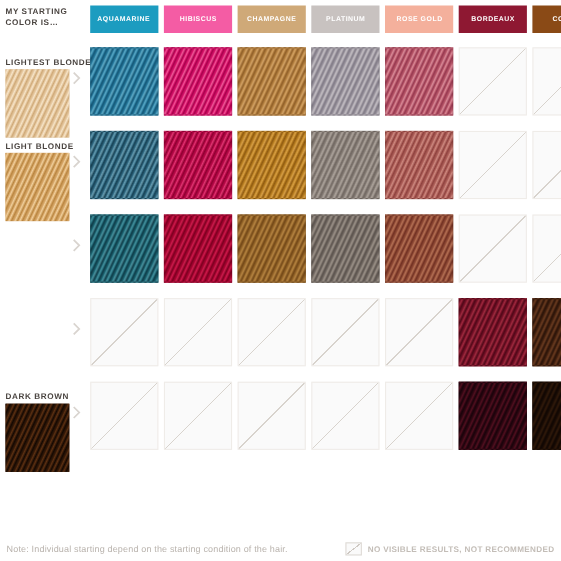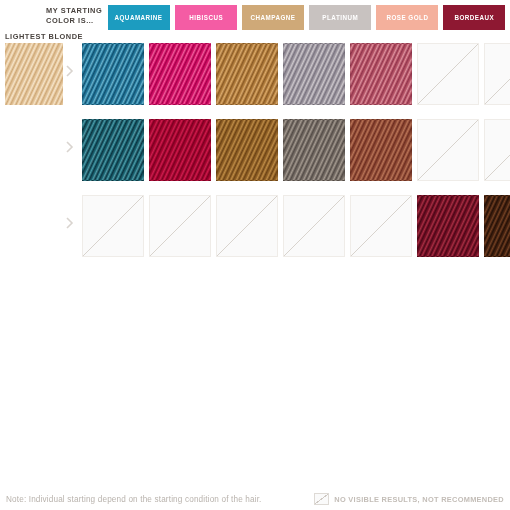--- a/index.html
+++ b/index.html
@@ -28,37 +28,37 @@
   }
   .rowlabel{
     font-size:7.4px;
     font-weight:bold;
     letter-spacing:.55px;
     color:#4a4440;
     text-transform:uppercase;
     height:11px;
     line-height:11px;
     white-space:nowrap;
+    margin-top:20px;
   }
 
   
   .header-row{
     position:absolute;
     left:0;top:0;
     width:510px;height:36px;
     display:flex;
     align-items:flex-start;
   }
   .header-left{
     width:82px;
     flex:0 0 82px;
-    padding-left:20px;
+    padding-left:5px;
     padding-top:6px;
     box-sizing:border-box;
-    margin-left:26px;
   }
   .header-cols{
     flex:1 1 auto;
     display:flex;
     gap:5px;
     padding-top:5px;
   }
   .shade-chip{
     width:62px;
     flex:0 0 62px;
@@ -233,20 +233,40 @@
           <div class="cell filled" style="background-color:#2a7fa4;background-image:repeating-linear-gradient(115deg,#10506e 0px,#2a7fa4 1px,#67b2cc 2px,#2a7fa4 3px,#10506e 4px,#2a7fa4 6px,#67b2cc 7px,#10506e 9px),repeating-linear-gradient(112deg,rgba(255,255,255,0) 0px, rgba(255,255,255,.16) 5px, rgba(0,0,0,.18) 11px, rgba(255,255,255,0) 17px);"></div>
           <div class="cell filled" style="background-color:#d9136b;background-image:repeating-linear-gradient(115deg,#a5004a 0px,#d9136b 1px,#f25a9a 2px,#d9136b 3px,#a5004a 4px,#d9136b 6px,#f25a9a 7px,#a5004a 9px),repeating-linear-gradient(112deg,rgba(255,255,255,0) 0px, rgba(255,255,255,.16) 5px, rgba(0,0,0,.18) 11px, rgba(255,255,255,0) 17px);"></div>
           <div class="cell filled" style="background-color:#b98442;background-image:repeating-linear-gradient(115deg,#8a5a25 0px,#b98442 1px,#d9a96c 2px,#b98442 3px,#8a5a25 4px,#b98442 6px,#d9a96c 7px,#8a5a25 9px),repeating-linear-gradient(112deg,rgba(255,255,255,0) 0px, rgba(255,255,255,.16) 5px, rgba(0,0,0,.18) 11px, rgba(255,255,255,0) 17px);"></div>
           <div class="cell filled" style="background-color:#a39da6;background-image:repeating-linear-gradient(115deg,#7a7480 0px,#a39da6 1px,#ccc7cb 2px,#a39da6 3px,#7a7480 4px,#a39da6 6px,#ccc7cb 7px,#7a7480 9px),repeating-linear-gradient(112deg,rgba(255,255,255,0) 0px, rgba(255,255,255,.16) 5px, rgba(0,0,0,.18) 11px, rgba(255,255,255,0) 17px);"></div>
           <div class="cell filled" style="background-color:#bc5a6c;background-image:repeating-linear-gradient(115deg,#93354d 0px,#bc5a6c 1px,#dd8f9c 2px,#bc5a6c 3px,#93354d 4px,#bc5a6c 6px,#dd8f9c 7px,#93354d 9px),repeating-linear-gradient(112deg,rgba(255,255,255,0) 0px, rgba(255,255,255,.16) 5px, rgba(0,0,0,.18) 11px, rgba(255,255,255,0) 17px);"></div>
           <div class="cell empty"></div>
           <div class="cell empty"></div>
         </div>
       </div>
       <div class="row">
+        <div class="label-wrap">
+          <div class="rowlabel">LIGHT BLONDE</div>
+          <div class="start-swatch" style="background-color:#d9a96b;background-image:repeating-linear-gradient(115deg,#b9853f 0px,#d9a96b 1px,#f0cf9c 2px,#d9a96b 3px,#b9853f 4px,#d9a96b 6px,#f0cf9c 7px,#b9853f 9px),repeating-linear-gradient(112deg,rgba(255,255,255,0) 0px, rgba(255,255,255,.16) 5px, rgba(0,0,0,.18) 11px, rgba(255,255,255,0) 17px);"></div>
+        </div>
+        <div class="chev">
+          <svg width="8" height="12" viewBox="0 0 8 12">
+            <path d="M1 1 L6 6 L1 11" fill="none" stroke="#d9d4cf" stroke-width="1.6"></path>
+          </svg>
+        </div>
+        <div class="cells">
+          <div class="cell filled" style="background-color:#35708a;background-image:repeating-linear-gradient(115deg,#123a4c 0px,#35708a 1px,#6fa3b6 2px,#35708a 3px,#123a4c 4px,#35708a 6px,#6fa3b6 7px,#123a4c 9px),repeating-linear-gradient(112deg,rgba(255,255,255,0) 0px, rgba(255,255,255,.16) 5px, rgba(0,0,0,.18) 11px, rgba(255,255,255,0) 17px);"></div>
+          <div class="cell filled" style="background-color:#bb0a4a;background-image:repeating-linear-gradient(115deg,#8d0030 0px,#bb0a4a 1px,#df3671 2px,#bb0a4a 3px,#8d0030 4px,#bb0a4a 6px,#df3671 7px,#8d0030 9px),repeating-linear-gradient(112deg,rgba(255,255,255,0) 0px, rgba(255,255,255,.16) 5px, rgba(0,0,0,.18) 11px, rgba(255,255,255,0) 17px);"></div>
+          <div class="cell filled" style="background-color:#bd8222;background-image:repeating-linear-gradient(115deg,#8a560f 0px,#bd8222 1px,#dda54c 2px,#bd8222 3px,#8a560f 4px,#bd8222 6px,#dda54c 7px,#8a560f 9px),repeating-linear-gradient(112deg,rgba(255,255,255,0) 0px, rgba(255,255,255,.16) 5px, rgba(0,0,0,.18) 11px, rgba(255,255,255,0) 17px);"></div>
+          <div class="cell filled" style="background-color:#8e857e;background-image:repeating-linear-gradient(115deg,#6b625c 0px,#8e857e 1px,#b3aaa2 2px,#8e857e 3px,#6b625c 4px,#8e857e 6px,#b3aaa2 7px,#6b625c 9px),repeating-linear-gradient(112deg,rgba(255,255,255,0) 0px, rgba(255,255,255,.16) 5px, rgba(0,0,0,.18) 11px, rgba(255,255,255,0) 17px);"></div>
+          <div class="cell filled" style="background-color:#b2635c;background-image:repeating-linear-gradient(115deg,#8c3f3c 0px,#b2635c 1px,#cf8b82 2px,#b2635c 3px,#8c3f3c 4px,#b2635c 6px,#cf8b82 7px,#8c3f3c 9px),repeating-linear-gradient(112deg,rgba(255,255,255,0) 0px, rgba(255,255,255,.16) 5px, rgba(0,0,0,.18) 11px, rgba(255,255,255,0) 17px);"></div>
+          <div class="cell empty"></div>
+          <div class="cell empty"></div>
+        </div>
+      </div>
+      <div class="row">
         <div class="chev">
           <svg width="8" height="12" viewBox="0 0 8 12">
             <path d="M1 1 L6 6 L1 11" fill="none" stroke="#d9d4cf" stroke-width="1.6"></path>
           </svg>
         </div>
         <div class="cells">
           <div class="cell filled" style="background-color:#1e6a78;background-image:repeating-linear-gradient(115deg,#0c3440 0px,#1e6a78 1px,#4f98a4 2px,#1e6a78 3px,#0c3440 4px,#1e6a78 6px,#4f98a4 7px,#0c3440 9px),repeating-linear-gradient(112deg,rgba(255,255,255,0) 0px, rgba(255,255,255,.16) 5px, rgba(0,0,0,.18) 11px, rgba(255,255,255,0) 17px);"></div>
           <div class="cell filled" style="background-color:#ab0533;background-image:repeating-linear-gradient(115deg,#79001f 0px,#ab0533 1px,#cc1d4d 2px,#ab0533 3px,#79001f 4px,#ab0533 6px,#cc1d4d 7px,#79001f 9px),repeating-linear-gradient(112deg,rgba(255,255,255,0) 0px, rgba(255,255,255,.16) 5px, rgba(0,0,0,.18) 11px, rgba(255,255,255,0) 17px);"></div>
           <div class="cell filled" style="background-color:#97672a;background-image:repeating-linear-gradient(115deg,#6d4315 0px,#97672a 1px,#bc8a46 2px,#97672a 3px,#6d4315 4px,#97672a 6px,#bc8a46 7px,#6d4315 9px),repeating-linear-gradient(112deg,rgba(255,255,255,0) 0px, rgba(255,255,255,.16) 5px, rgba(0,0,0,.18) 11px, rgba(255,255,255,0) 17px);"></div>
           <div class="cell filled" style="background-color:#7b726b;background-image:repeating-linear-gradient(115deg,#544c47 0px,#7b726b 1px,#a3998f 2px,#7b726b 3px,#544c47 4px,#7b726b 6px,#a3998f 7px,#544c47 9px),repeating-linear-gradient(112deg,rgba(255,255,255,0) 0px, rgba(255,255,255,.16) 5px, rgba(0,0,0,.18) 11px, rgba(255,255,255,0) 17px);"></div>
@@ -262,20 +282,40 @@
           </svg>
         </div>
         <div class="cells">
           <div class="cell empty"></div>
           <div class="cell empty"></div>
           <div class="cell empty"></div>
           <div class="cell empty"></div>
           <div class="cell empty"></div>
           <div class="cell filled" style="background-color:#7a1128;background-image:repeating-linear-gradient(115deg,#4a0716 0px,#7a1128 1px,#a52e42 2px,#7a1128 3px,#4a0716 4px,#7a1128 6px,#a52e42 7px,#4a0716 9px),repeating-linear-gradient(112deg,rgba(255,255,255,0) 0px, rgba(255,255,255,.16) 5px, rgba(0,0,0,.18) 11px, rgba(255,255,255,0) 17px);"></div>
           <div class="cell filled" style="background-color:#4a2511;background-image:repeating-linear-gradient(115deg,#241007 0px,#4a2511 1px,#714023 2px,#4a2511 3px,#241007 4px,#4a2511 6px,#714023 7px,#241007 9px),repeating-linear-gradient(112deg,rgba(255,255,255,0) 0px, rgba(255,255,255,.16) 5px, rgba(0,0,0,.18) 11px, rgba(255,255,255,0) 17px);"></div>
+        </div>
+      </div>
+      <div class="row">
+        <div class="label-wrap">
+          <div class="rowlabel">DARK BROWN</div>
+          <div class="start-swatch" style="background-color:#361a08;background-image:repeating-linear-gradient(115deg,#130802 0px,#361a08 1px,#5c3012 2px,#361a08 3px,#130802 4px,#361a08 6px,#5c3012 7px,#130802 9px),repeating-linear-gradient(112deg,rgba(255,255,255,0) 0px, rgba(255,255,255,.16) 5px, rgba(0,0,0,.18) 11px, rgba(255,255,255,0) 17px);"></div>
+        </div>
+        <div class="chev">
+          <svg width="8" height="12" viewBox="0 0 8 12">
+            <path d="M1 1 L6 6 L1 11" fill="none" stroke="#d9d4cf" stroke-width="1.6"></path>
+          </svg>
+        </div>
+        <div class="cells">
+          <div class="cell empty"></div>
+          <div class="cell empty"></div>
+          <div class="cell empty"></div>
+          <div class="cell empty"></div>
+          <div class="cell empty"></div>
+          <div class="cell filled" style="background-color:#310712;background-image:repeating-linear-gradient(115deg,#17020a 0px,#310712 1px,#561021 2px,#310712 3px,#17020a 4px,#310712 6px,#561021 7px,#17020a 9px),repeating-linear-gradient(112deg,rgba(255,255,255,0) 0px, rgba(255,255,255,.16) 5px, rgba(0,0,0,.18) 11px, rgba(255,255,255,0) 17px);"></div>
+          <div class="cell filled" style="background-color:#1e0e05;background-image:repeating-linear-gradient(115deg,#0d0502 0px,#1e0e05 1px,#351c0b 2px,#1e0e05 3px,#0d0502 4px,#1e0e05 6px,#351c0b 7px,#0d0502 9px),repeating-linear-gradient(112deg,rgba(255,255,255,0) 0px, rgba(255,255,255,.16) 5px, rgba(0,0,0,.18) 11px, rgba(255,255,255,0) 17px);"></div>
         </div>
       </div>
     </div>
 
   <div class="footer">
     <div class="footer-note">Note: Individual starting depend on the starting condition of the hair.</div>
     <div class="legend">
       <div class="legend-box"></div>
       <div class="legend-text">NO VISIBLE RESULTS, NOT RECOMMENDED</div>
     </div>

